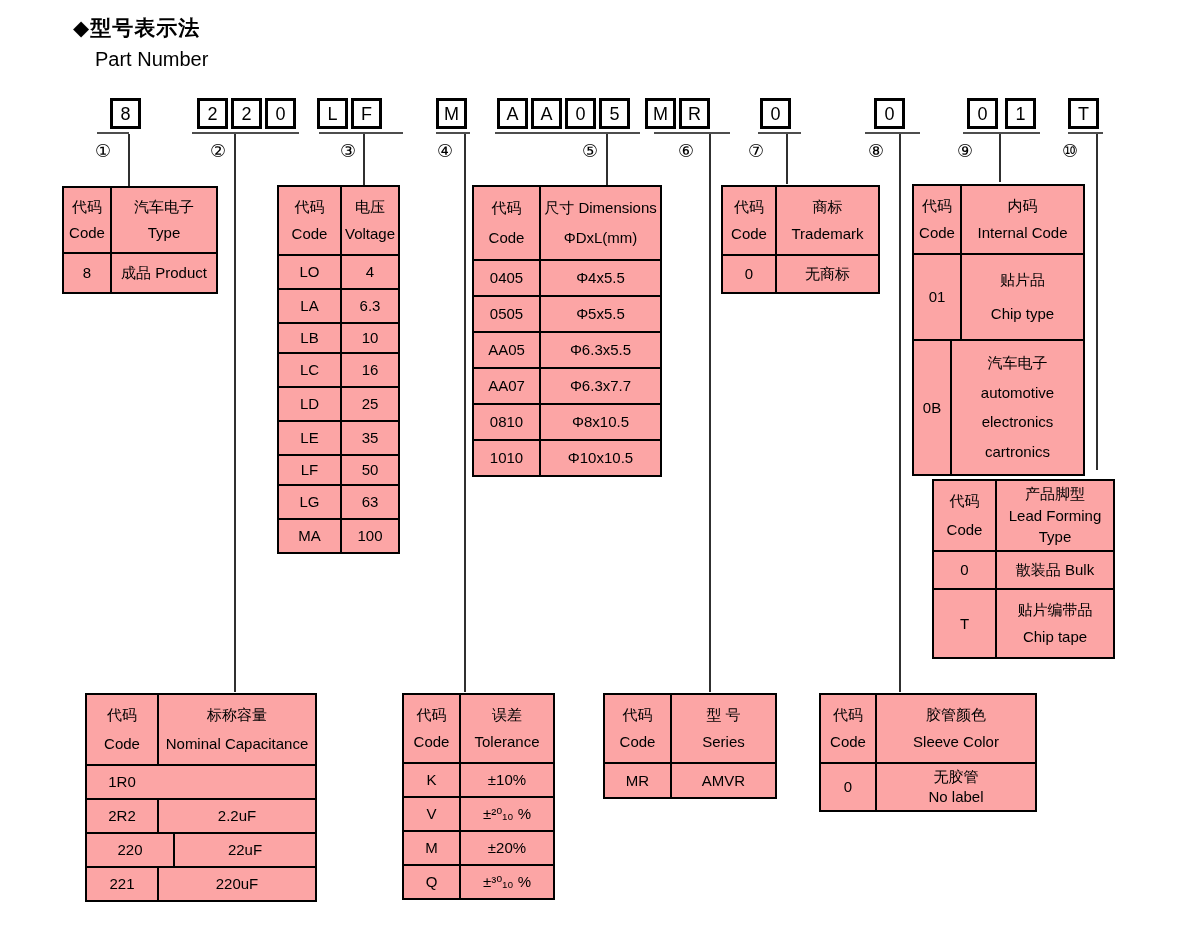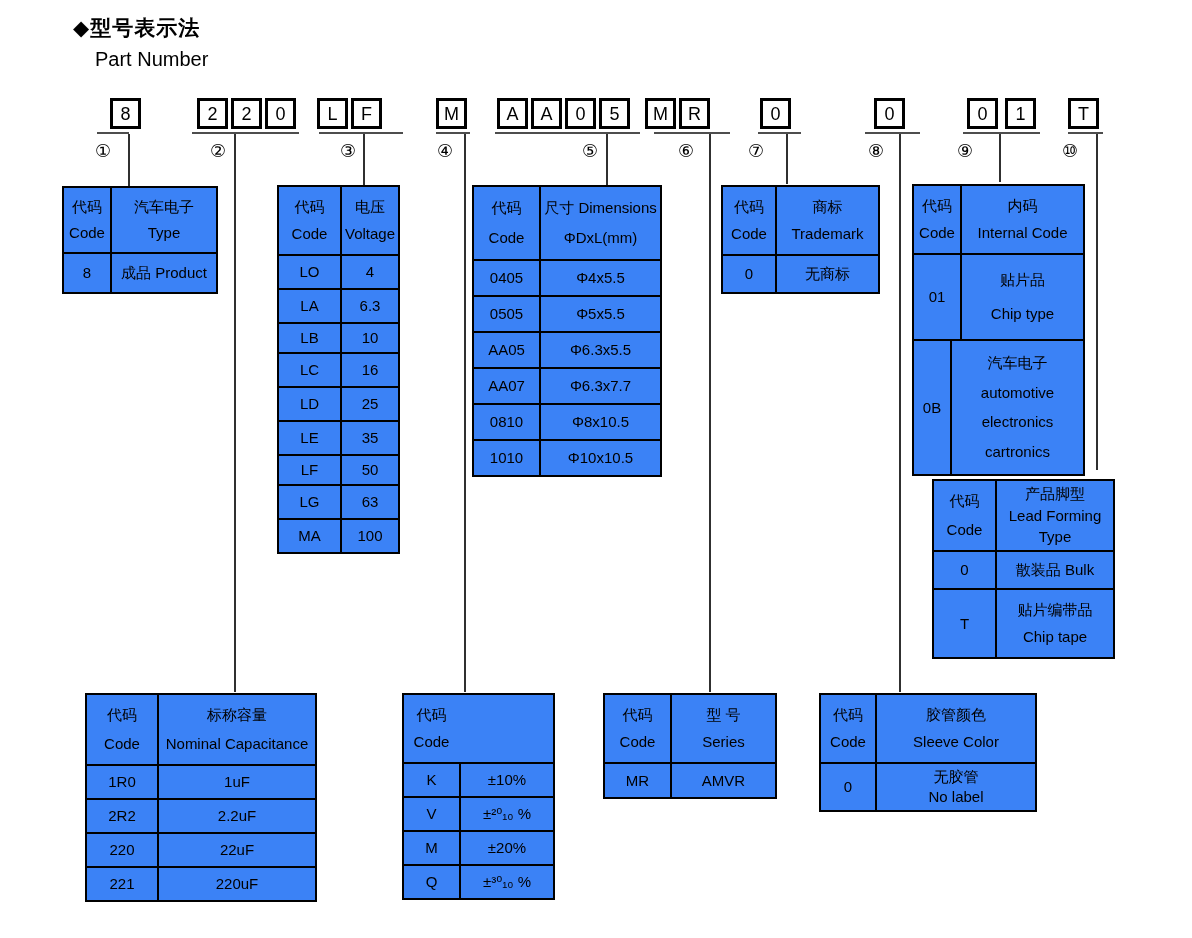--- a/index.html
+++ b/index.html
@@ -10,21 +10,21 @@
   .title-cn{position:absolute;left:73px;top:14px;font-size:21px;font-weight:600;letter-spacing:1px;}
   .title-en{position:absolute;left:95px;top:48px;font-size:20px;font-weight:400;}
   .pbox{
     position:absolute;top:98px;width:31px;height:31px;border:3px solid #000;box-sizing:border-box;
     display:flex;align-items:center;justify-content:center;font-size:18px;line-height:1;
   }
   .hline{position:absolute;top:132px;height:2px;background:#4d4d4d;}
   .vline{position:absolute;width:2px;background:#303030;}
   .gnum{position:absolute;top:142px;font-size:18px;line-height:1;}
   .tbl{
-    position:absolute;border:2px solid #000;box-sizing:border-box;background:#3b82f6;
+    position:absolute;border:2px solid #000;box-sizing:border-box;background:#fca5a5;
     display:flex;flex-direction:column;font-size:15px;
   }
   .trow{display:flex;flex:none;box-sizing:border-box;min-height:0;}
   .trow + .trow{border-top:2px solid #000;}
   .tc{
     box-sizing:border-box;display:flex;flex-direction:column;justify-content:space-evenly;
     align-items:center;text-align:center;padding:1px 2px;overflow:hidden;
   }
   .tc + .tc{border-left:2px solid #000;flex:1;}
   .tc div{line-height:1.2;white-space:nowrap;}
@@ -349,34 +349,31 @@
       </div>
       <div class="tc">
         <div>标称容量</div>
         <div>Nominal Capacitance</div>
       </div>
     </div>
     <div class="trow" style="height:34px">
       <div class="tc" style="width:70px">
           <div>1R0</div>
         </div>
-      <div class="tc">
-          <div>1uF</div>
-        </div>
     </div>
     <div class="trow" style="height:34px">
       <div class="tc" style="width:70px">
           <div>2R2</div>
         </div>
       <div class="tc">
           <div>2.2uF</div>
         </div>
     </div>
     <div class="trow" style="height:34px">
-      <div class="tc" style="width:70px">
+      <div class="tc" style="width:86px">
           <div>220</div>
         </div>
       <div class="tc">
           <div>22uF</div>
         </div>
     </div>
     <div class="trow" style="height:34px">
       <div class="tc" style="width:70px">
           <div>221</div>
         </div>
@@ -384,20 +381,24 @@
           <div>220uF</div>
         </div>
     </div>
   </div>
 
   <div class="tbl" style="left:402px;top:693px;width:153px">
     <div class="trow" style="height:67px">
       <div class="tc" style="width:55px">
         <div>代码</div>
         <div>Code</div>
+      </div>
+      <div class="tc">
+        <div>误差</div>
+        <div>Tolerance</div>
       </div>
     </div>
     <div class="trow" style="height:34px">
       <div class="tc" style="width:55px">
           <div>K</div>
         </div>
       <div class="tc">
           <div>±10%</div>
         </div>
     </div>

